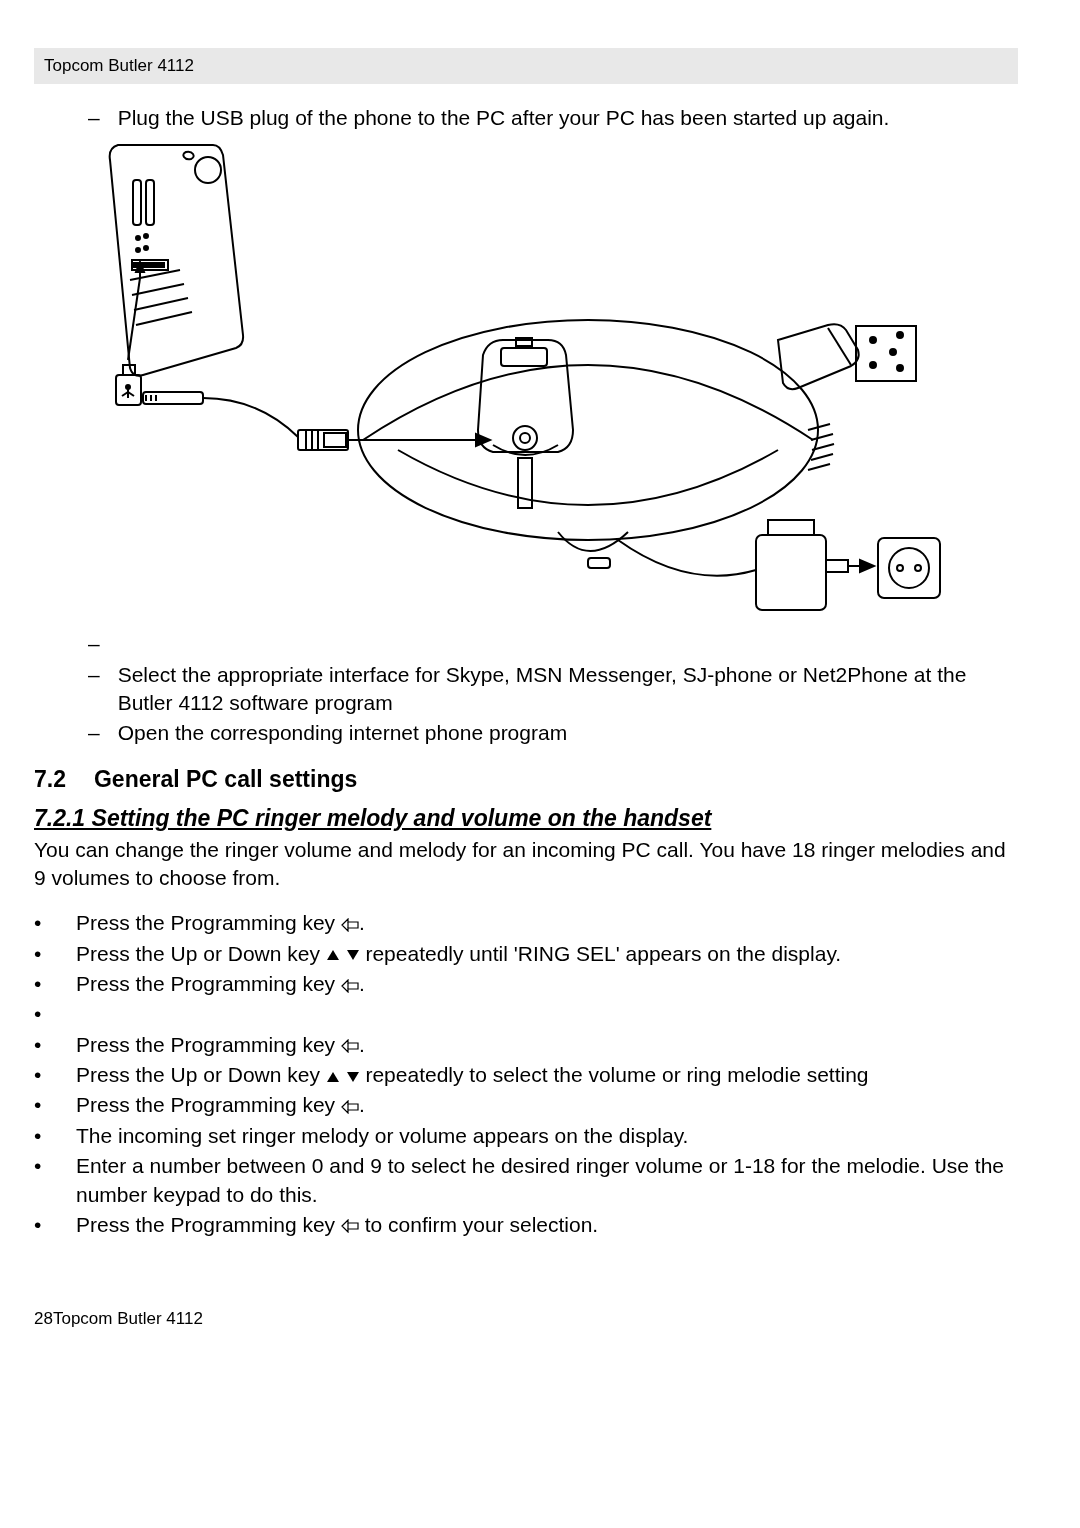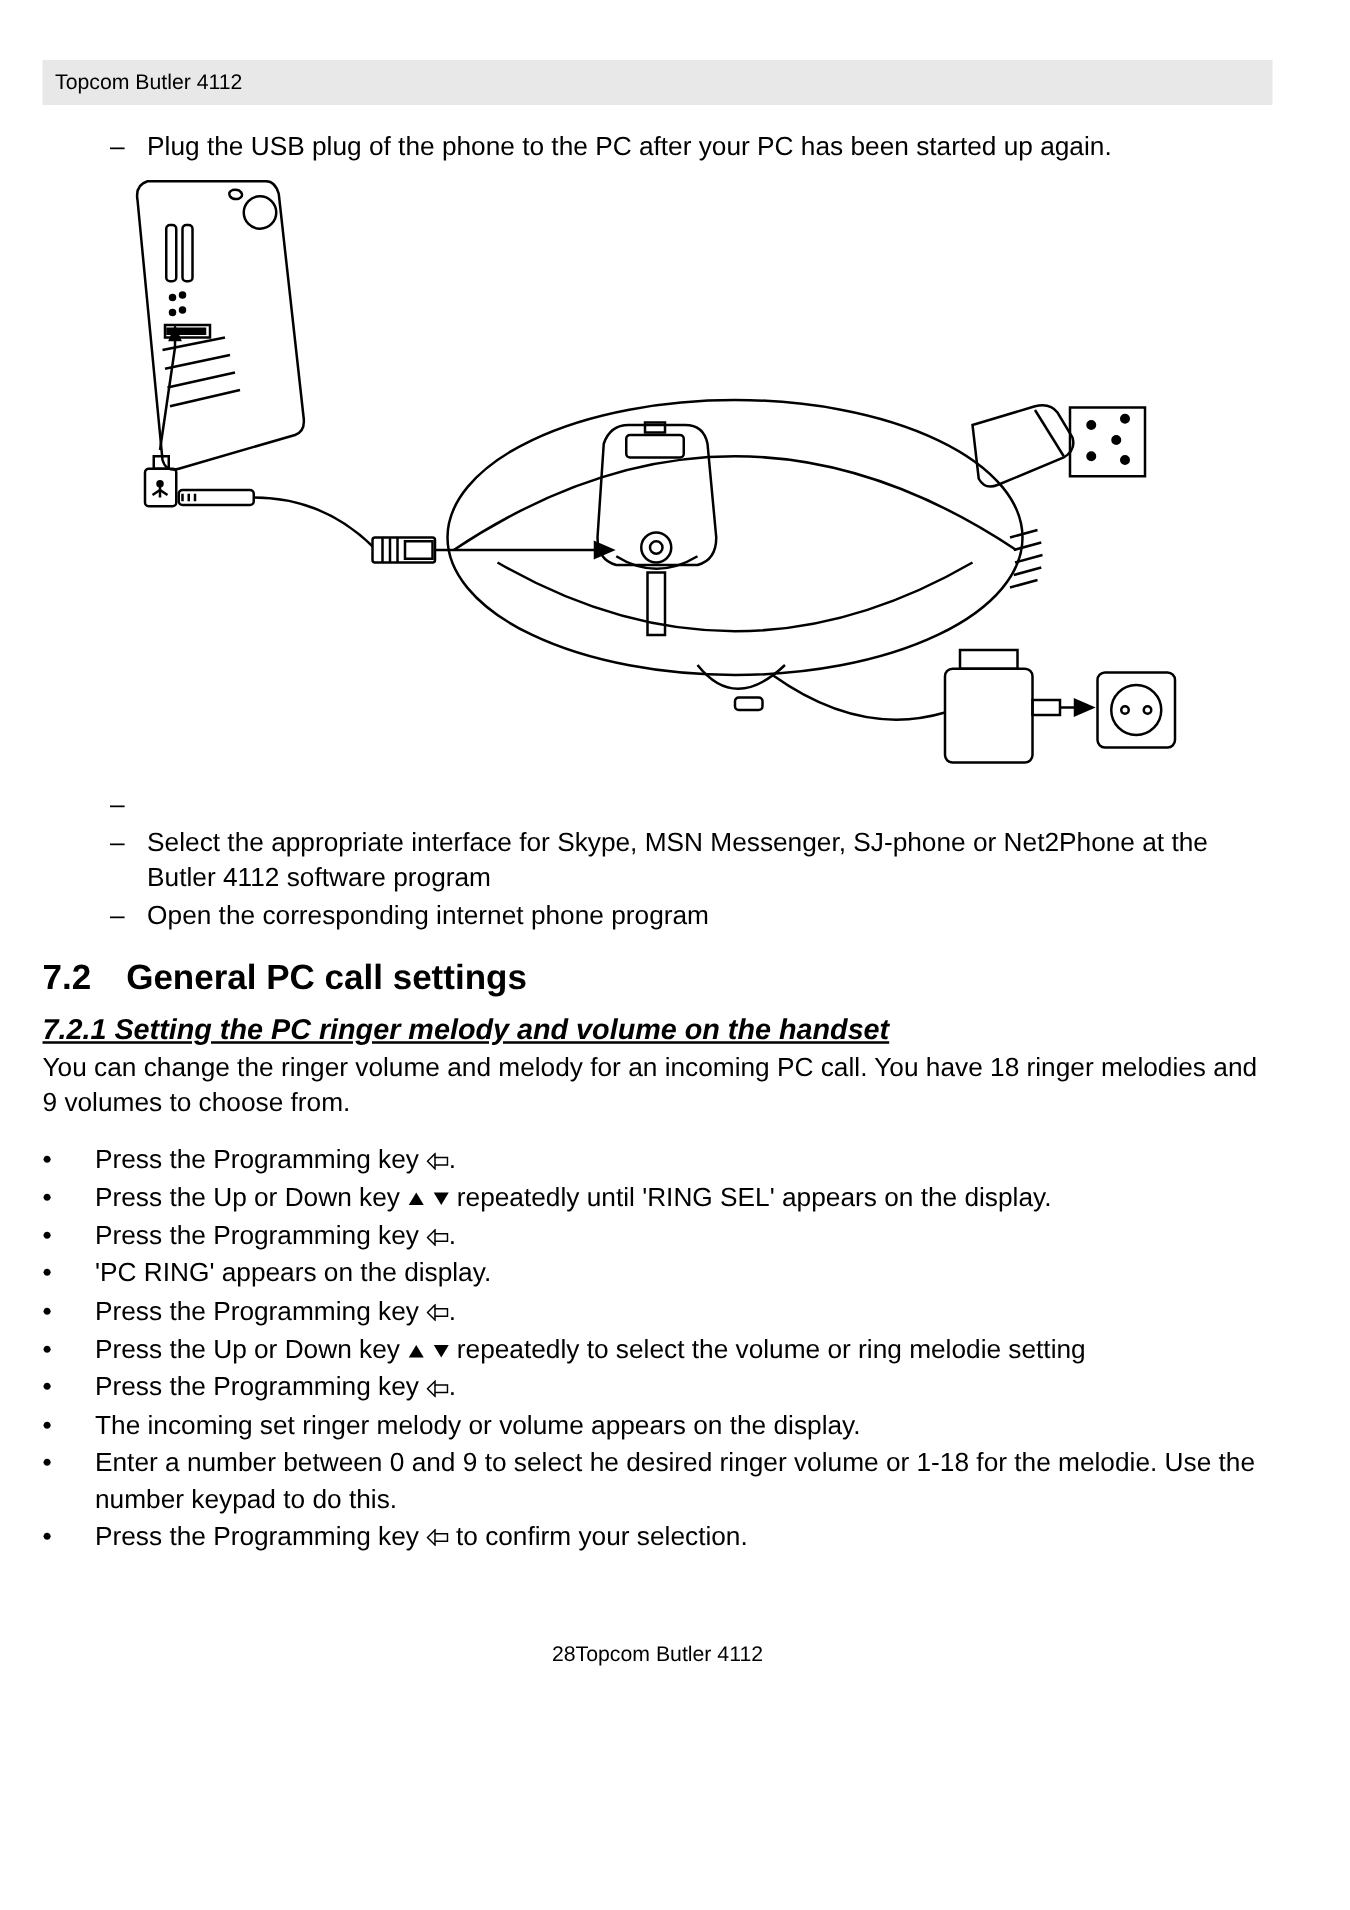--- a/index.html
+++ b/index.html
@@ -35,21 +35,21 @@
   }
   .diagram {
     margin: 2px 0 10px 54px;
   }
   .diagram svg {
     display: block;
   }
   .section-heading {
     display: flex;
     gap: 28px;
-    font-size: 28px;
+    font-size: 23px;
     font-weight: bold;
     margin: 18px 0 12px 0;
   }
   .sub-heading {
     font-size: 23px;
     font-weight: bold;
     font-style: italic;
     text-decoration: underline;
     margin: 0 0 4px 0;
   }
@@ -72,21 +72,21 @@
   .bul {
     width: 42px;
     flex: 0 0 42px;
   }
   .glyph {
     display: inline-block;
     vertical-align: middle;
   }
   .footer {
     display: flex;
-    justify-content: center;
+    justify-content: flex-start;
     font-size: 17px;
     margin-top: 70px;
   }
 </style>
 </head>
 <body>
 
 <div class="page">
 
   <div class="header-bar">
@@ -241,21 +241,20 @@
       </li>
     <li>
         <span class="bul">•</span>
         <span><span>Press the Programming key </span><svg class="glyph" width="18" height="14" viewBox="0 0 18 14">
             <polygon points="1,7 7,1 7,4 17,4 17,10 7,10 7,13" fill="none" stroke="#000" stroke-width="1.2"></polygon>
             <line x1="7" y1="4" x2="7" y2="10" stroke="#000" stroke-width="1.2"></line>
           </svg><span>.</span></span>
       </li>
     <li>
         <span class="bul">•</span>
-        <span>'PC RING' appears on the display.</span>
       </li>
     <li>
         <span class="bul">•</span>
         <span><span>Press the Programming key </span><svg class="glyph" width="18" height="14" viewBox="0 0 18 14">
             <polygon points="1,7 7,1 7,4 17,4 17,10 7,10 7,13" fill="none" stroke="#000" stroke-width="1.2"></polygon>
             <line x1="7" y1="4" x2="7" y2="10" stroke="#000" stroke-width="1.2"></line>
           </svg><span>.</span></span>
       </li>
     <li>
         <span class="bul">•</span>

